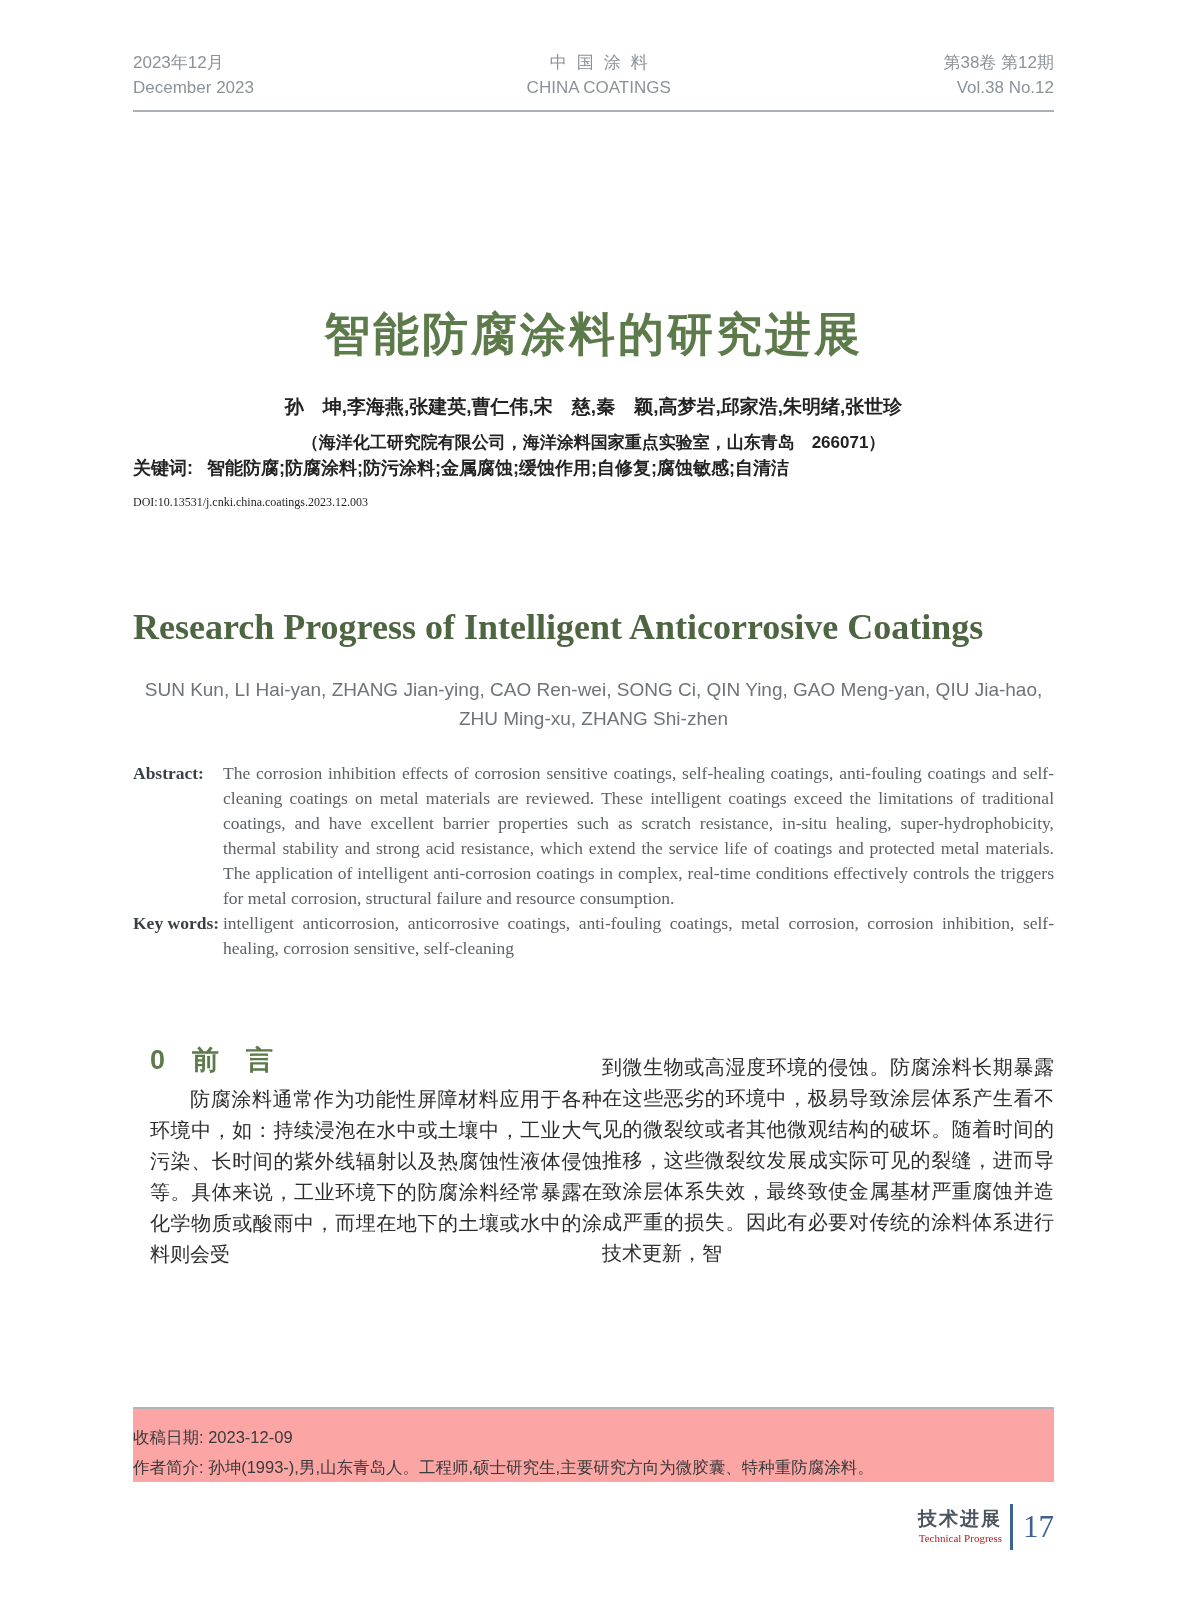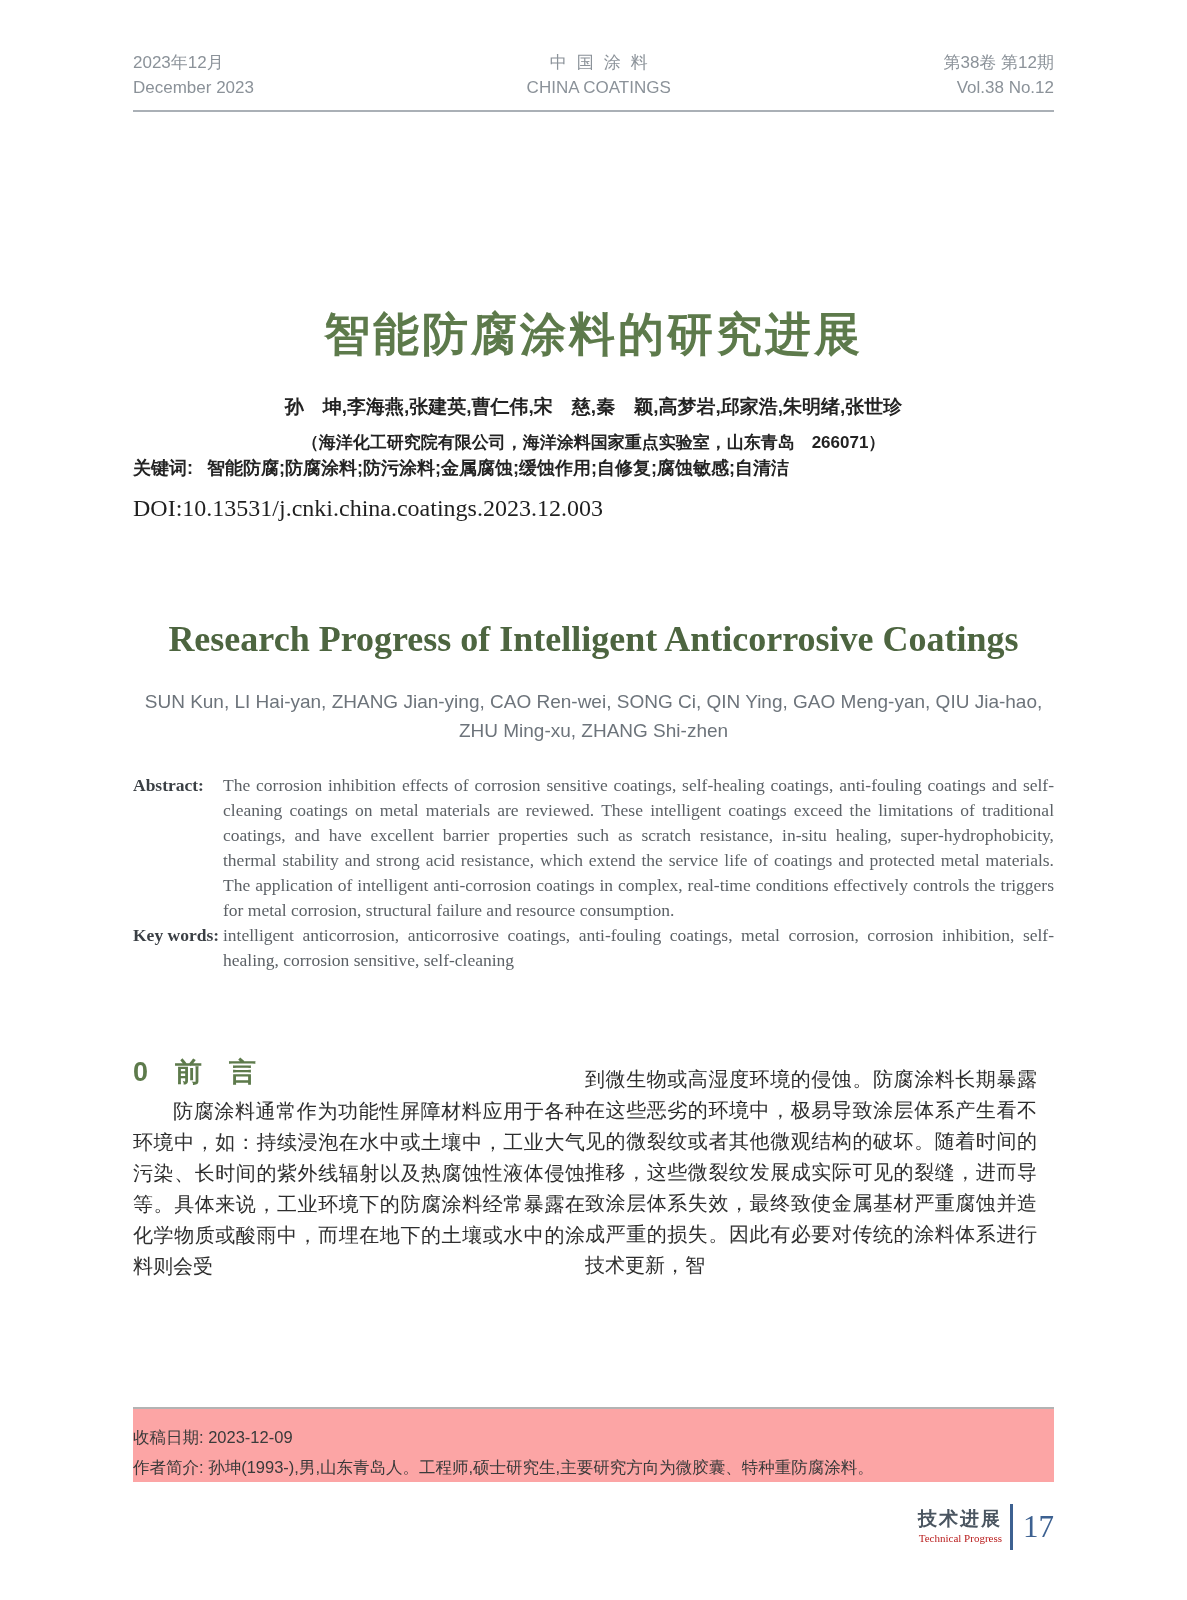--- a/index.html
+++ b/index.html
@@ -43,47 +43,47 @@
   .hang-cn .txt { flex:1; text-align:justify; }
   .kw-cn { margin-top:0; }
 
   .meta-row {
     margin-top:7px; display:flex; justify-content:space-between;
     font-size:18px; font-weight:600; color:#242424;
   }
   .doi {
     margin-top:13px;
     font-family:"Liberation Serif","DejaVu Serif",serif;
-    font-weight:400; font-size:24px; color:#1f1f1f;
+    font-weight:400; font-size:12px; color:#1f1f1f;
   }
 
   
   .title-en {
     margin:96px 0 0;
-    text-align:center;
+    text-align:left;
     font-family:"Liberation Serif","DejaVu Serif",serif;
     font-size:36px; font-weight:700; color:#4d6540;
   }
   .authors-en { margin-top:27px; text-align:center; font-size:19px; line-height:29px; color:#6d747b; }
   .affil-en {
     margin-top:5px; text-align:center;
     font-family:"Liberation Serif","DejaVu Serif",serif;
     font-style:italic; font-size:18px; color:#6d747b;
   }
   .hang-en {
     display:flex;
     font-family:"Liberation Serif","DejaVu Serif",serif;
     font-size:17.5px; line-height:25px; color:#5c6166;
   }
   .abs-en { margin-top:28px; }
   .hang-en .lbl { flex:0 0 90px; font-weight:700; color:#3a3f44; }
   .hang-en .txt { flex:1; text-align:justify; }
 
   
-  .section { margin-top:82px; display:flex; justify-content:flex-start; }
+  .section { margin-top:82px; display:flex; justify-content:flex-end; }
   .col {
     width:452px;
     font-family:"Liberation Serif","DejaVu Serif",serif;
     font-size:20px; line-height:31px; color:#2e2e2e;
     text-align:justify;
   }
   .sec-heading {
     margin:0 0 7px;
     font-family:"Liberation Sans","DejaVu Sans",sans-serif;
     font-size:27px; line-height:34px; font-weight:700;

